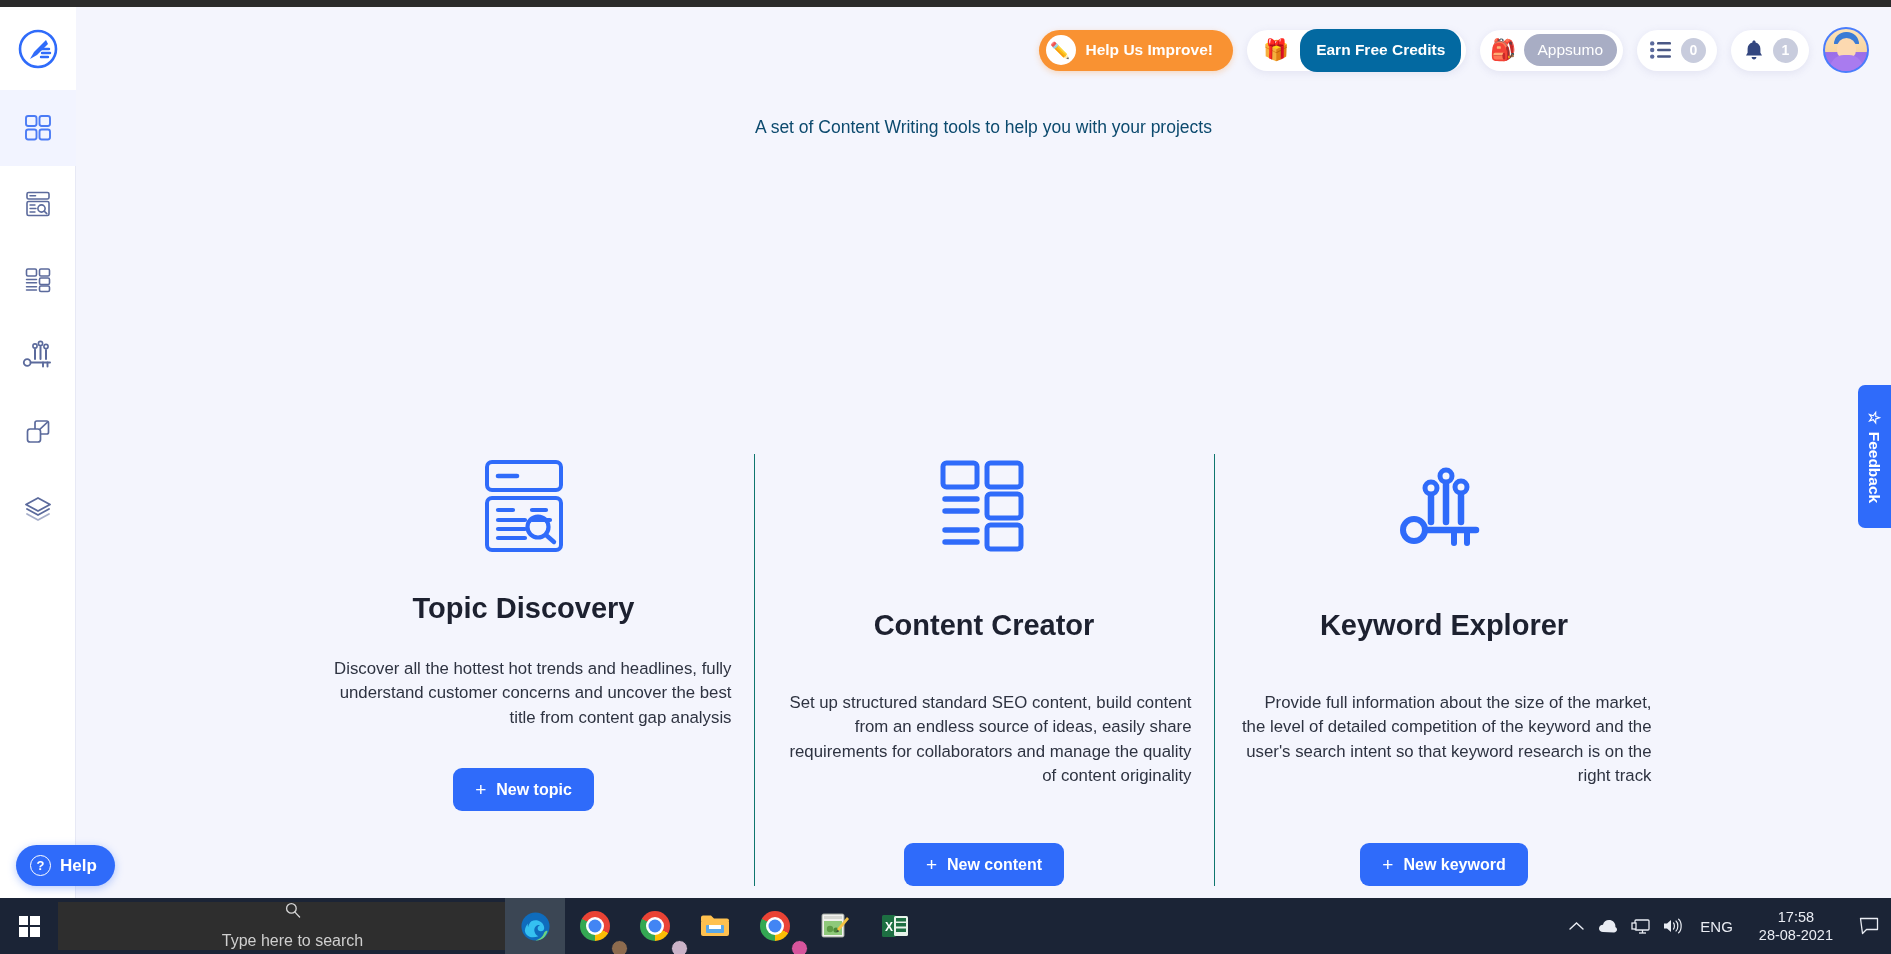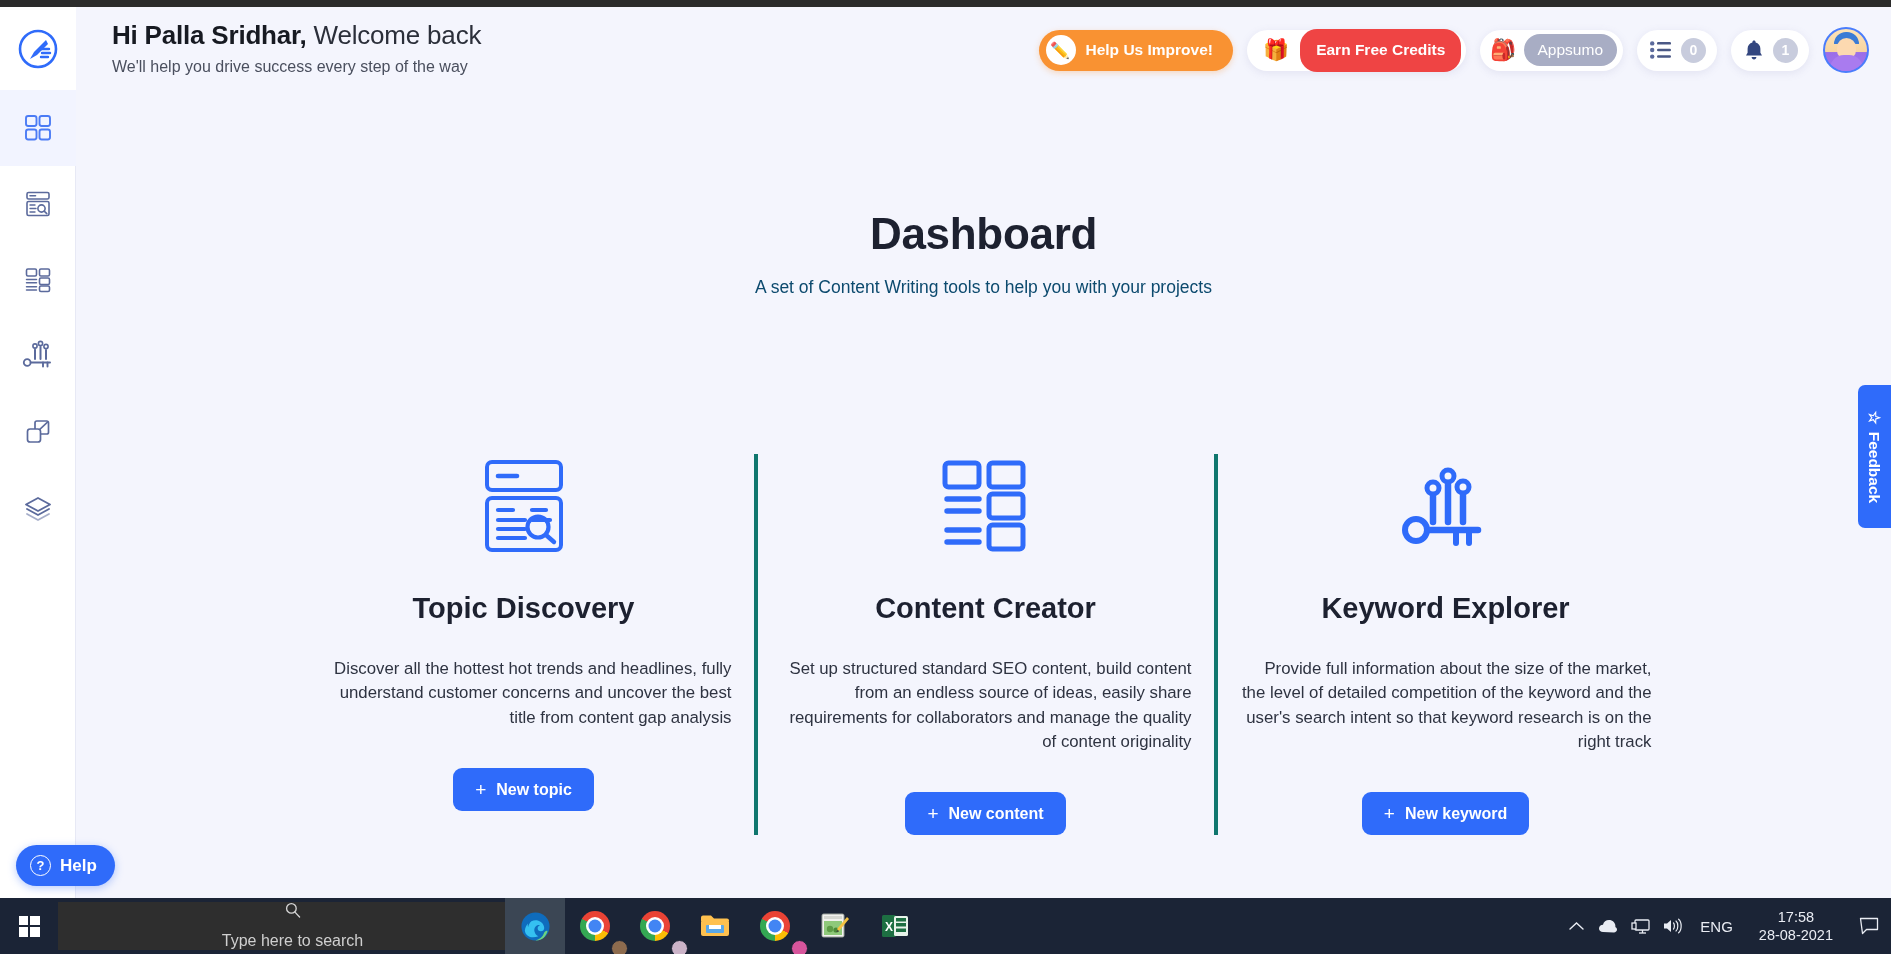--- a/index.html
+++ b/index.html
@@ -101,21 +101,21 @@
     background: #fff;
     display: flex; align-items: center; justify-content: center;
     font-size: 16px;
   }
   .btn-credits {
     padding: 4px 5px 4px 9px; gap: 4px;
     box-shadow: 0 2px 8px rgba(120,120,170,.14);
   }
   .btn-credits .gift { font-size: 21px; padding: 0 7px; }
   .credits-chip {
-    background: #ef4444; color: #fff;
+    background: #0369a1; color: #fff;
     font-size: 15.5px; font-weight: bold;
     border-radius: 17px; height: 43px;
     display: flex; align-items: center; padding: 0 16px;
   }
   .btn-plan {
     padding: 4px 6px 4px 10px; gap: 7px;
     box-shadow: 0 2px 8px rgba(120,120,170,.14);
   }
   .btn-plan .bag { font-size: 21px; }
   .plan-chip {
@@ -174,21 +174,21 @@
     position: absolute; left: 50%; transform: translateX(-50%);
     top: 355px;
     display: flex;
   }
   .card {
     width: 460px;
     padding: 0 22px;
     display: flex; flex-direction: column; align-items: center;
     position: relative;
   }
-  .card + .card { border-left: 4px solid #0f766e; }
+  .card + .card { border-left: 1px solid #0f766e; gap: 17px; }
   .card-icon { height: 104px; display: flex; align-items: center; justify-content: center; }
   .card h2 {
     margin-top: 34px;
     font-size: 29px; font-weight: bold; color: #1d2130;
   }
   .card p {
     margin-top: 32px;
     font-size: 16.8px; line-height: 1.45; color: #2e3341;
     text-align: right;
   }
@@ -376,26 +376,20 @@
     </div>
   </nav>
 
   <div class="help-btn">
     <span class="qmark">?</span>
     <span>Help</span>
   </div>
 
   <header class="header">
 
-    <div class="greet">
-      <h1>
-        <b>Hi Palla Sridhar,</b><span> Welcome back</span>
-      </h1>
-      <p>We'll help you drive success every step of the way</p>
-    </div>
 
     <div class="hdr-actions">
 
       <div class="pill btn-improve">
         <span class="improve-ico">✏️</span>
         <span>Help Us Improve!</span>
       </div>
 
       <div class="pill btn-credits">
         <span class="gift">🎁</span>
@@ -430,21 +424,20 @@
       <div class="avatar">
         <div class="hair"></div>
         <div class="face"></div>
         <div class="body"></div>
       </div>
     </div>
   </header>
 
   <main class="main">
 
-    <h1 class="page-title">Dashboard</h1>
     <p class="page-sub">A set of Content Writing tools to help you with your projects</p>
 
     <div class="cards">
 
       <section class="card">
         <div class="card-icon">
           <svg width="88" height="96" viewBox="0 0 88 96">
             <rect x="7" y="4" width="74" height="28" rx="5" fill="none" stroke="#2f6bfa" stroke-width="4"></rect>
             <line x1="18" y1="18" x2="37" y2="18" stroke="#2f6bfa" stroke-width="4.6" stroke-linecap="round"></line>
             <rect x="7" y="40" width="74" height="52" rx="5" fill="none" stroke="#2f6bfa" stroke-width="4"></rect>

